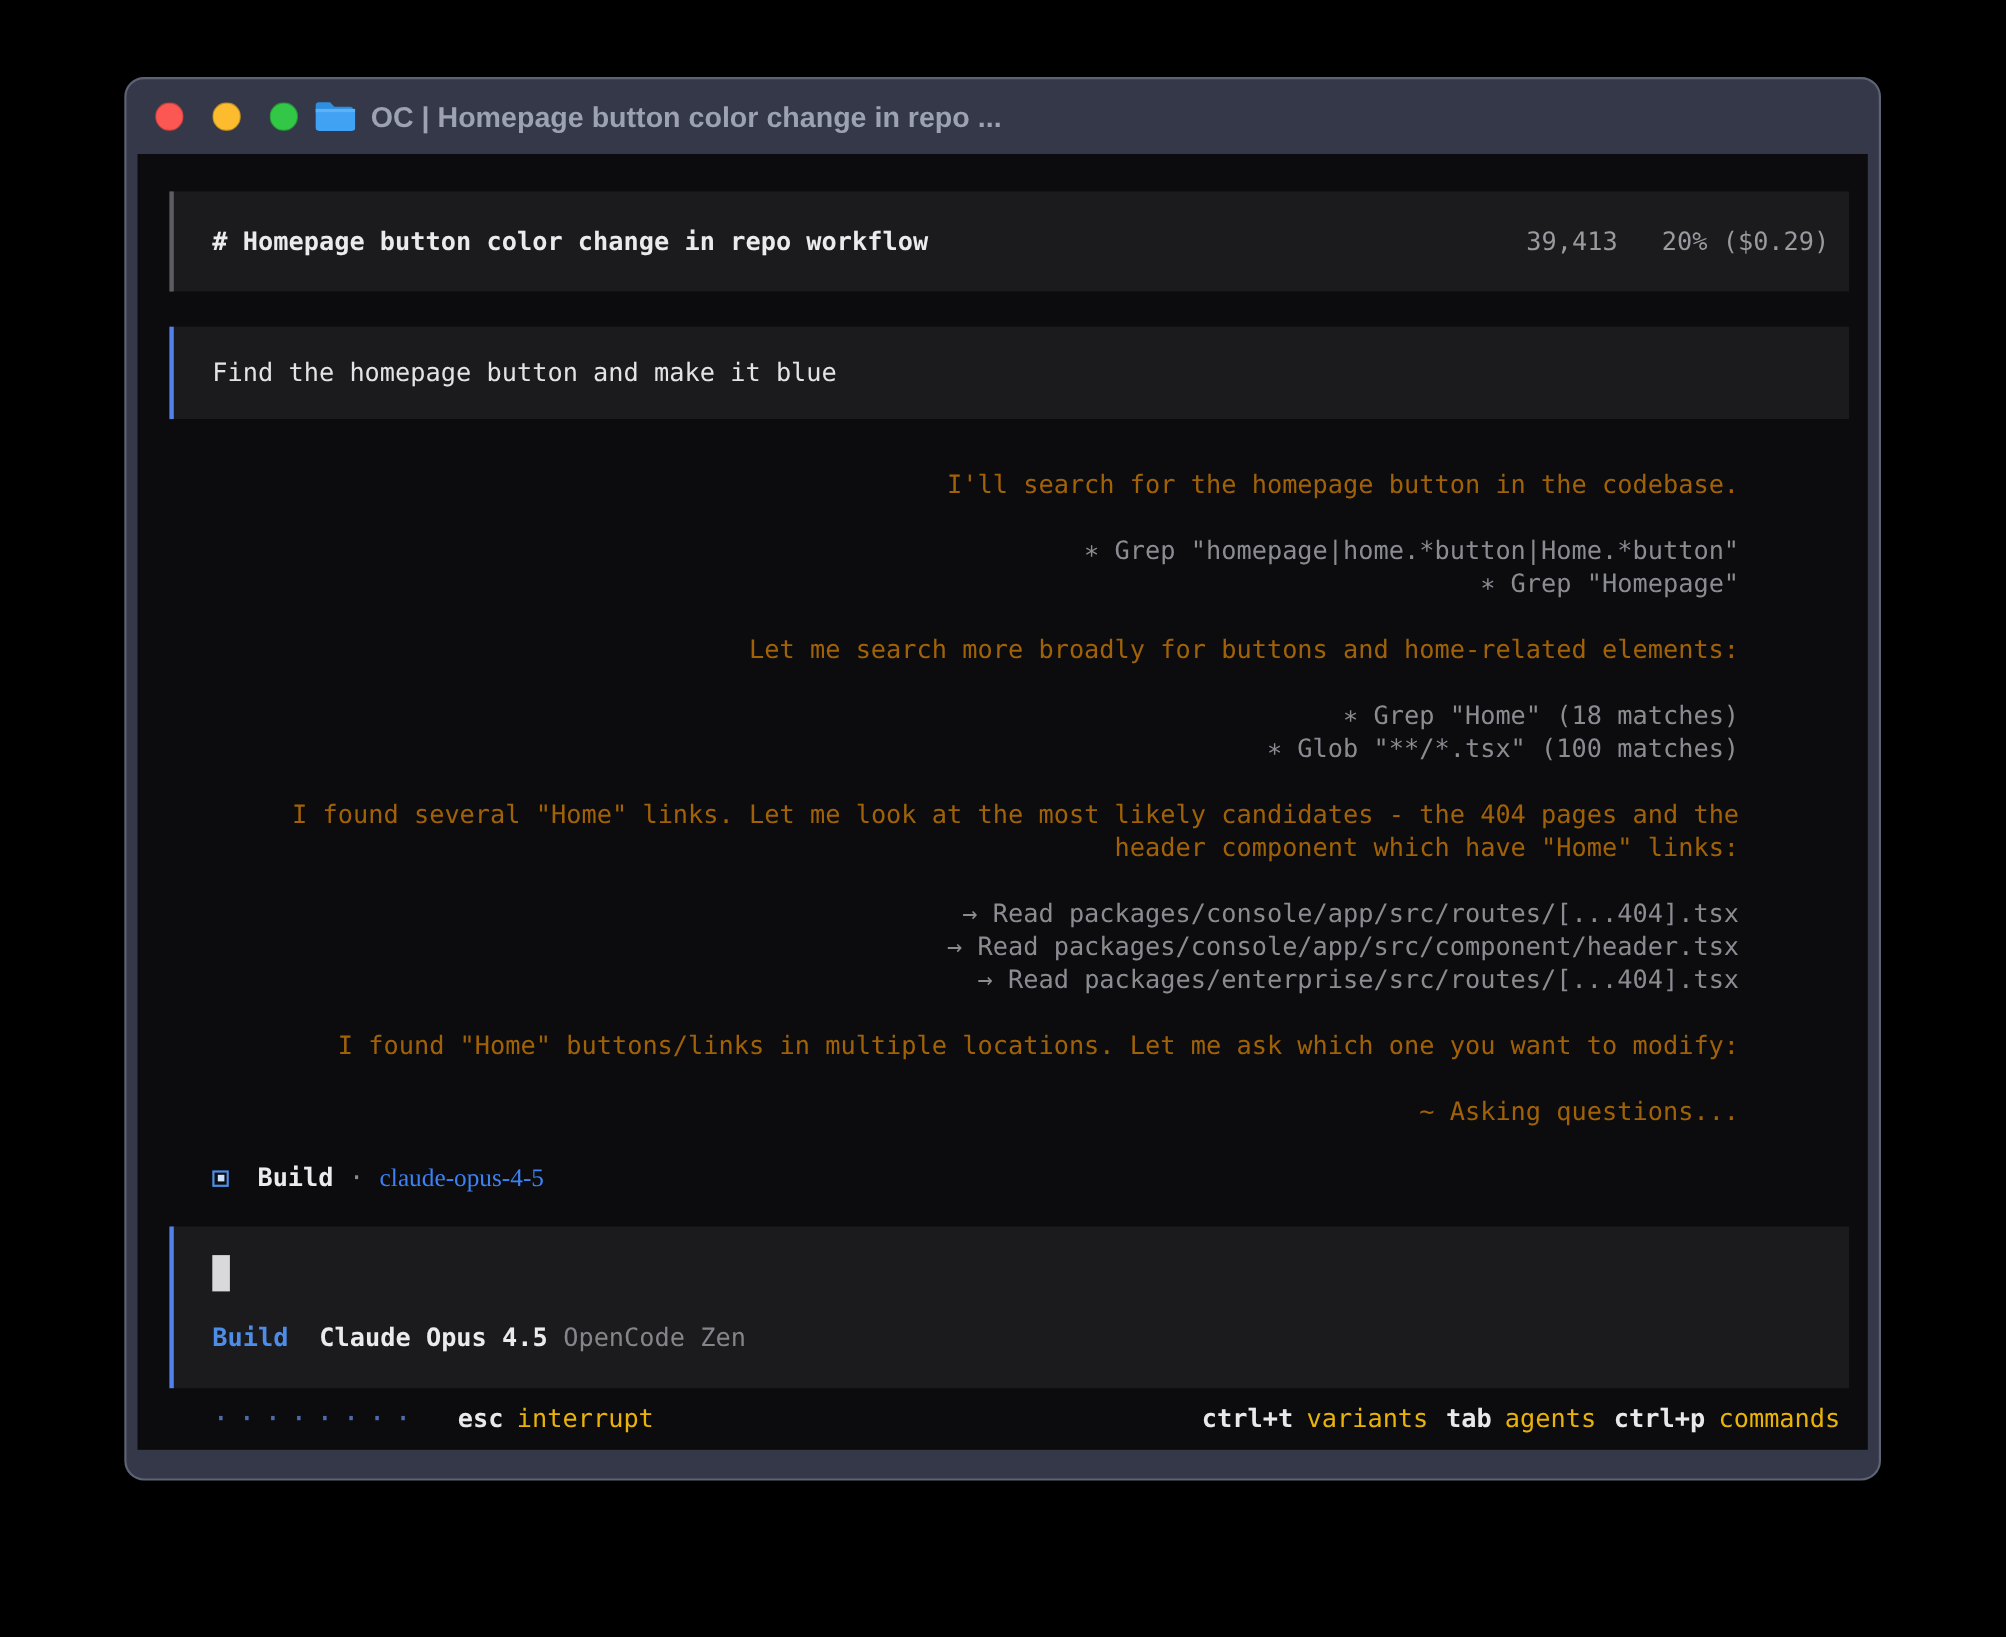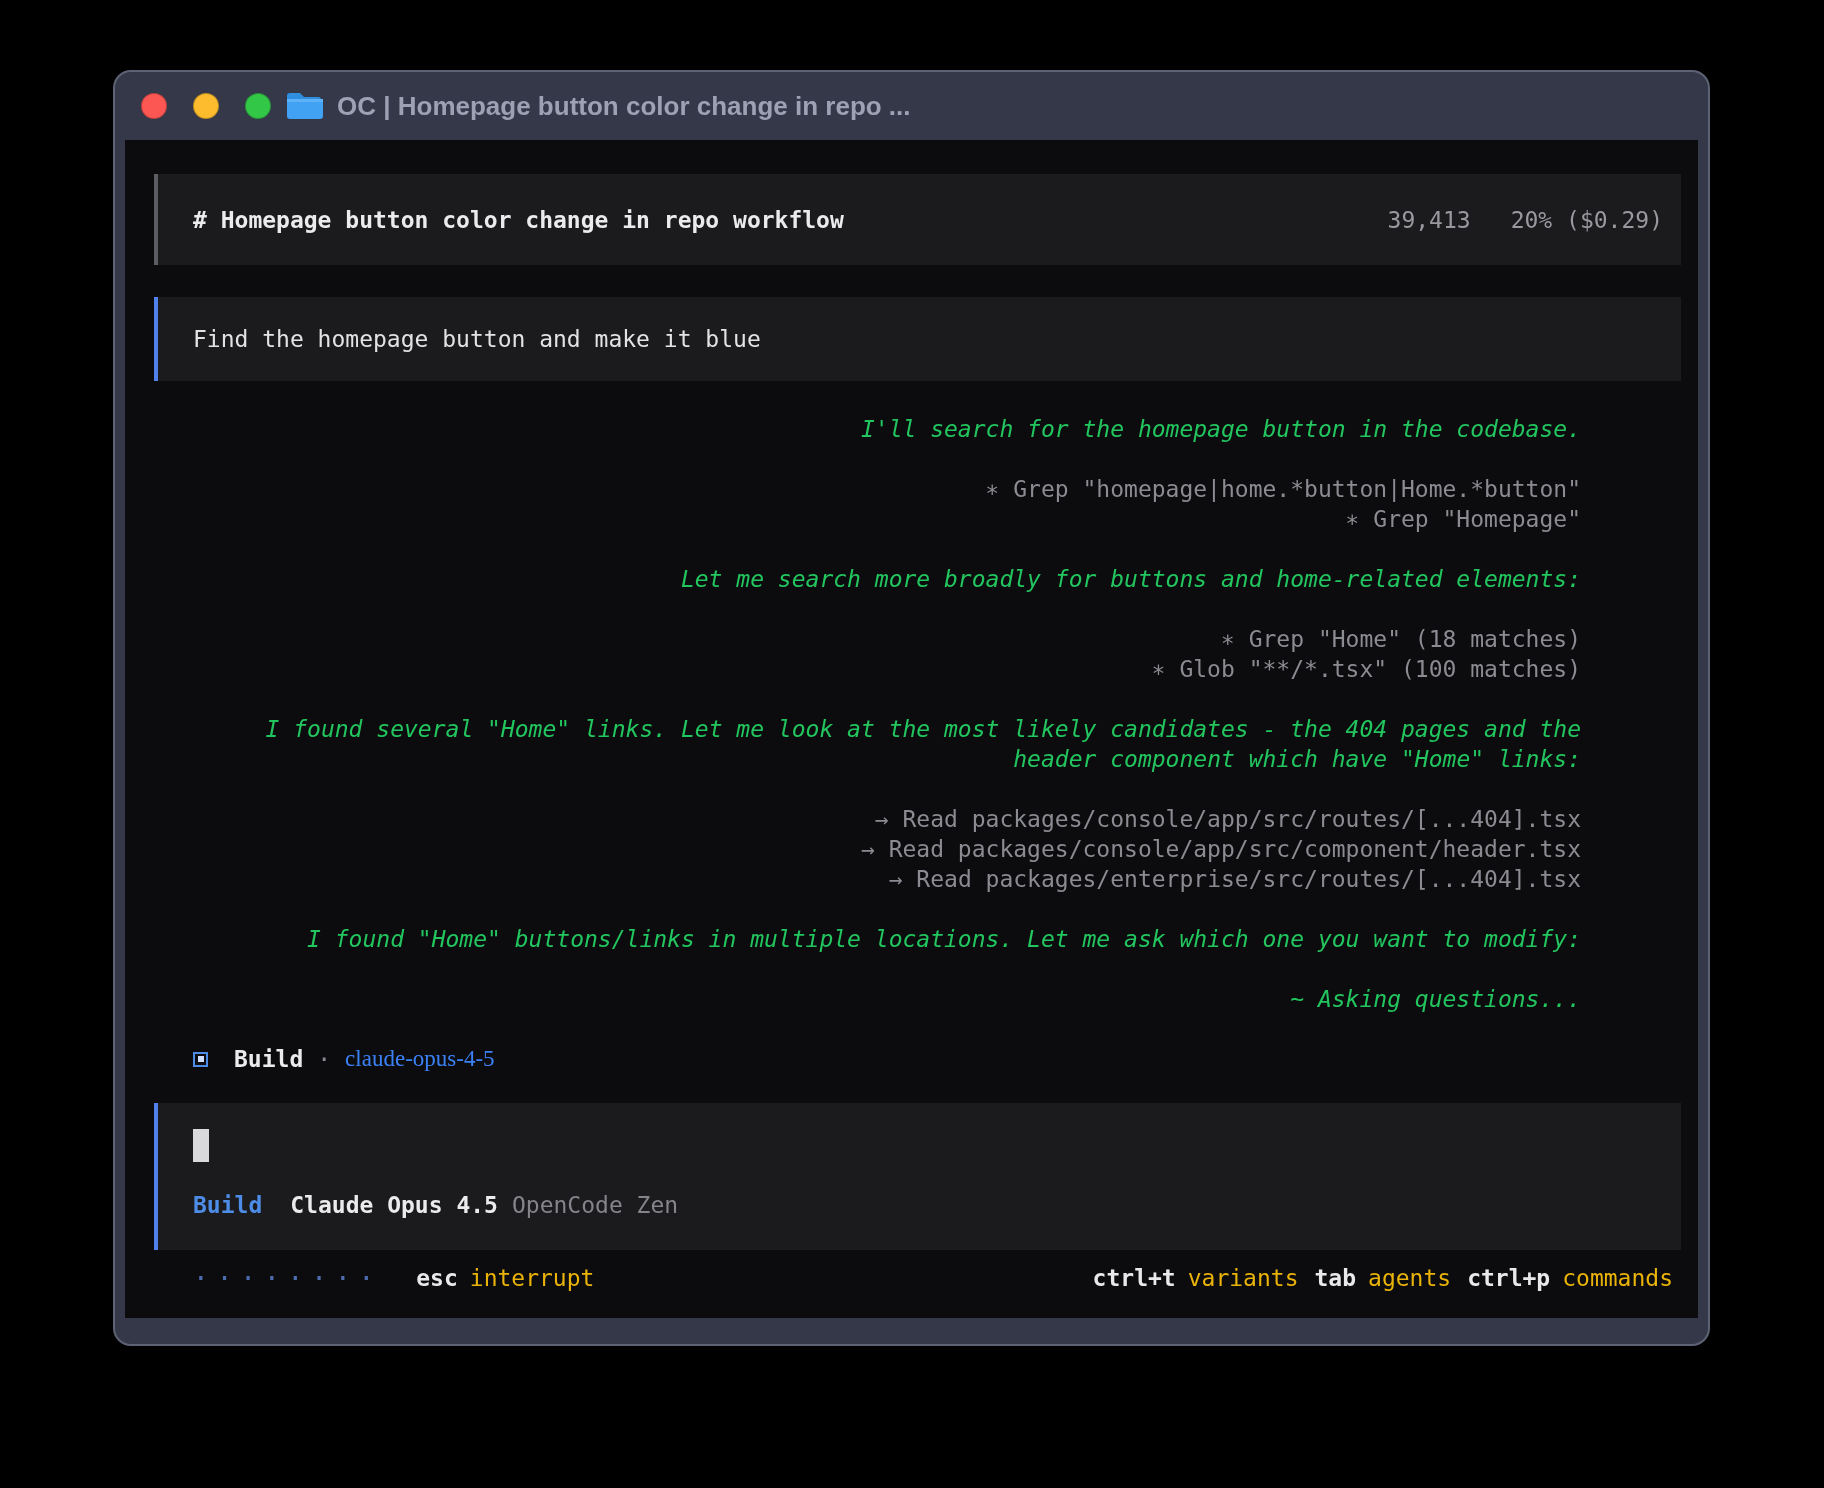--- a/index.html
+++ b/index.html
@@ -57,27 +57,27 @@
     margin-bottom: 32px;
   }
   .header-title { font-weight: bold; color: #ebebed; white-space: nowrap; }
   .header-stats { color: #99999f; display: flex; gap: 40px; white-space: nowrap; }
 
   .user-block {
     height: 84px; flex: none;
     border-left: 4px solid #4f82ec;
     display: flex; align-items: center;
     padding: 0 30px 0 35px;
-    margin-bottom: 33px;
+    margin-bottom: 45px;
   }
   .user-text { color: #e3e3e5; }
 
   .chat { padding: 0 100px 0 39px; flex: none; }
   .group { margin-bottom: 30px; }
-  .assistant-text { color: #22c55e; max-width: 1392px; font-style: italic; }
+  .assistant-text { color: #a16207; max-width: 1392px; }
   .tool-line { color: #8b8b92; white-space: nowrap; }
 
   .agent-line { display: flex; align-items: center; }
   .agent-icon {
     width: 15px; height: 15px; flex: none;
     border: 2px solid #4d8de8; background: #0c0c0e;
     display: flex; align-items: center; justify-content: center;
     margin-right: 26px;
   }
   .agent-icon .inner { width: 6px; height: 6px; background: #cfe0ff; }

